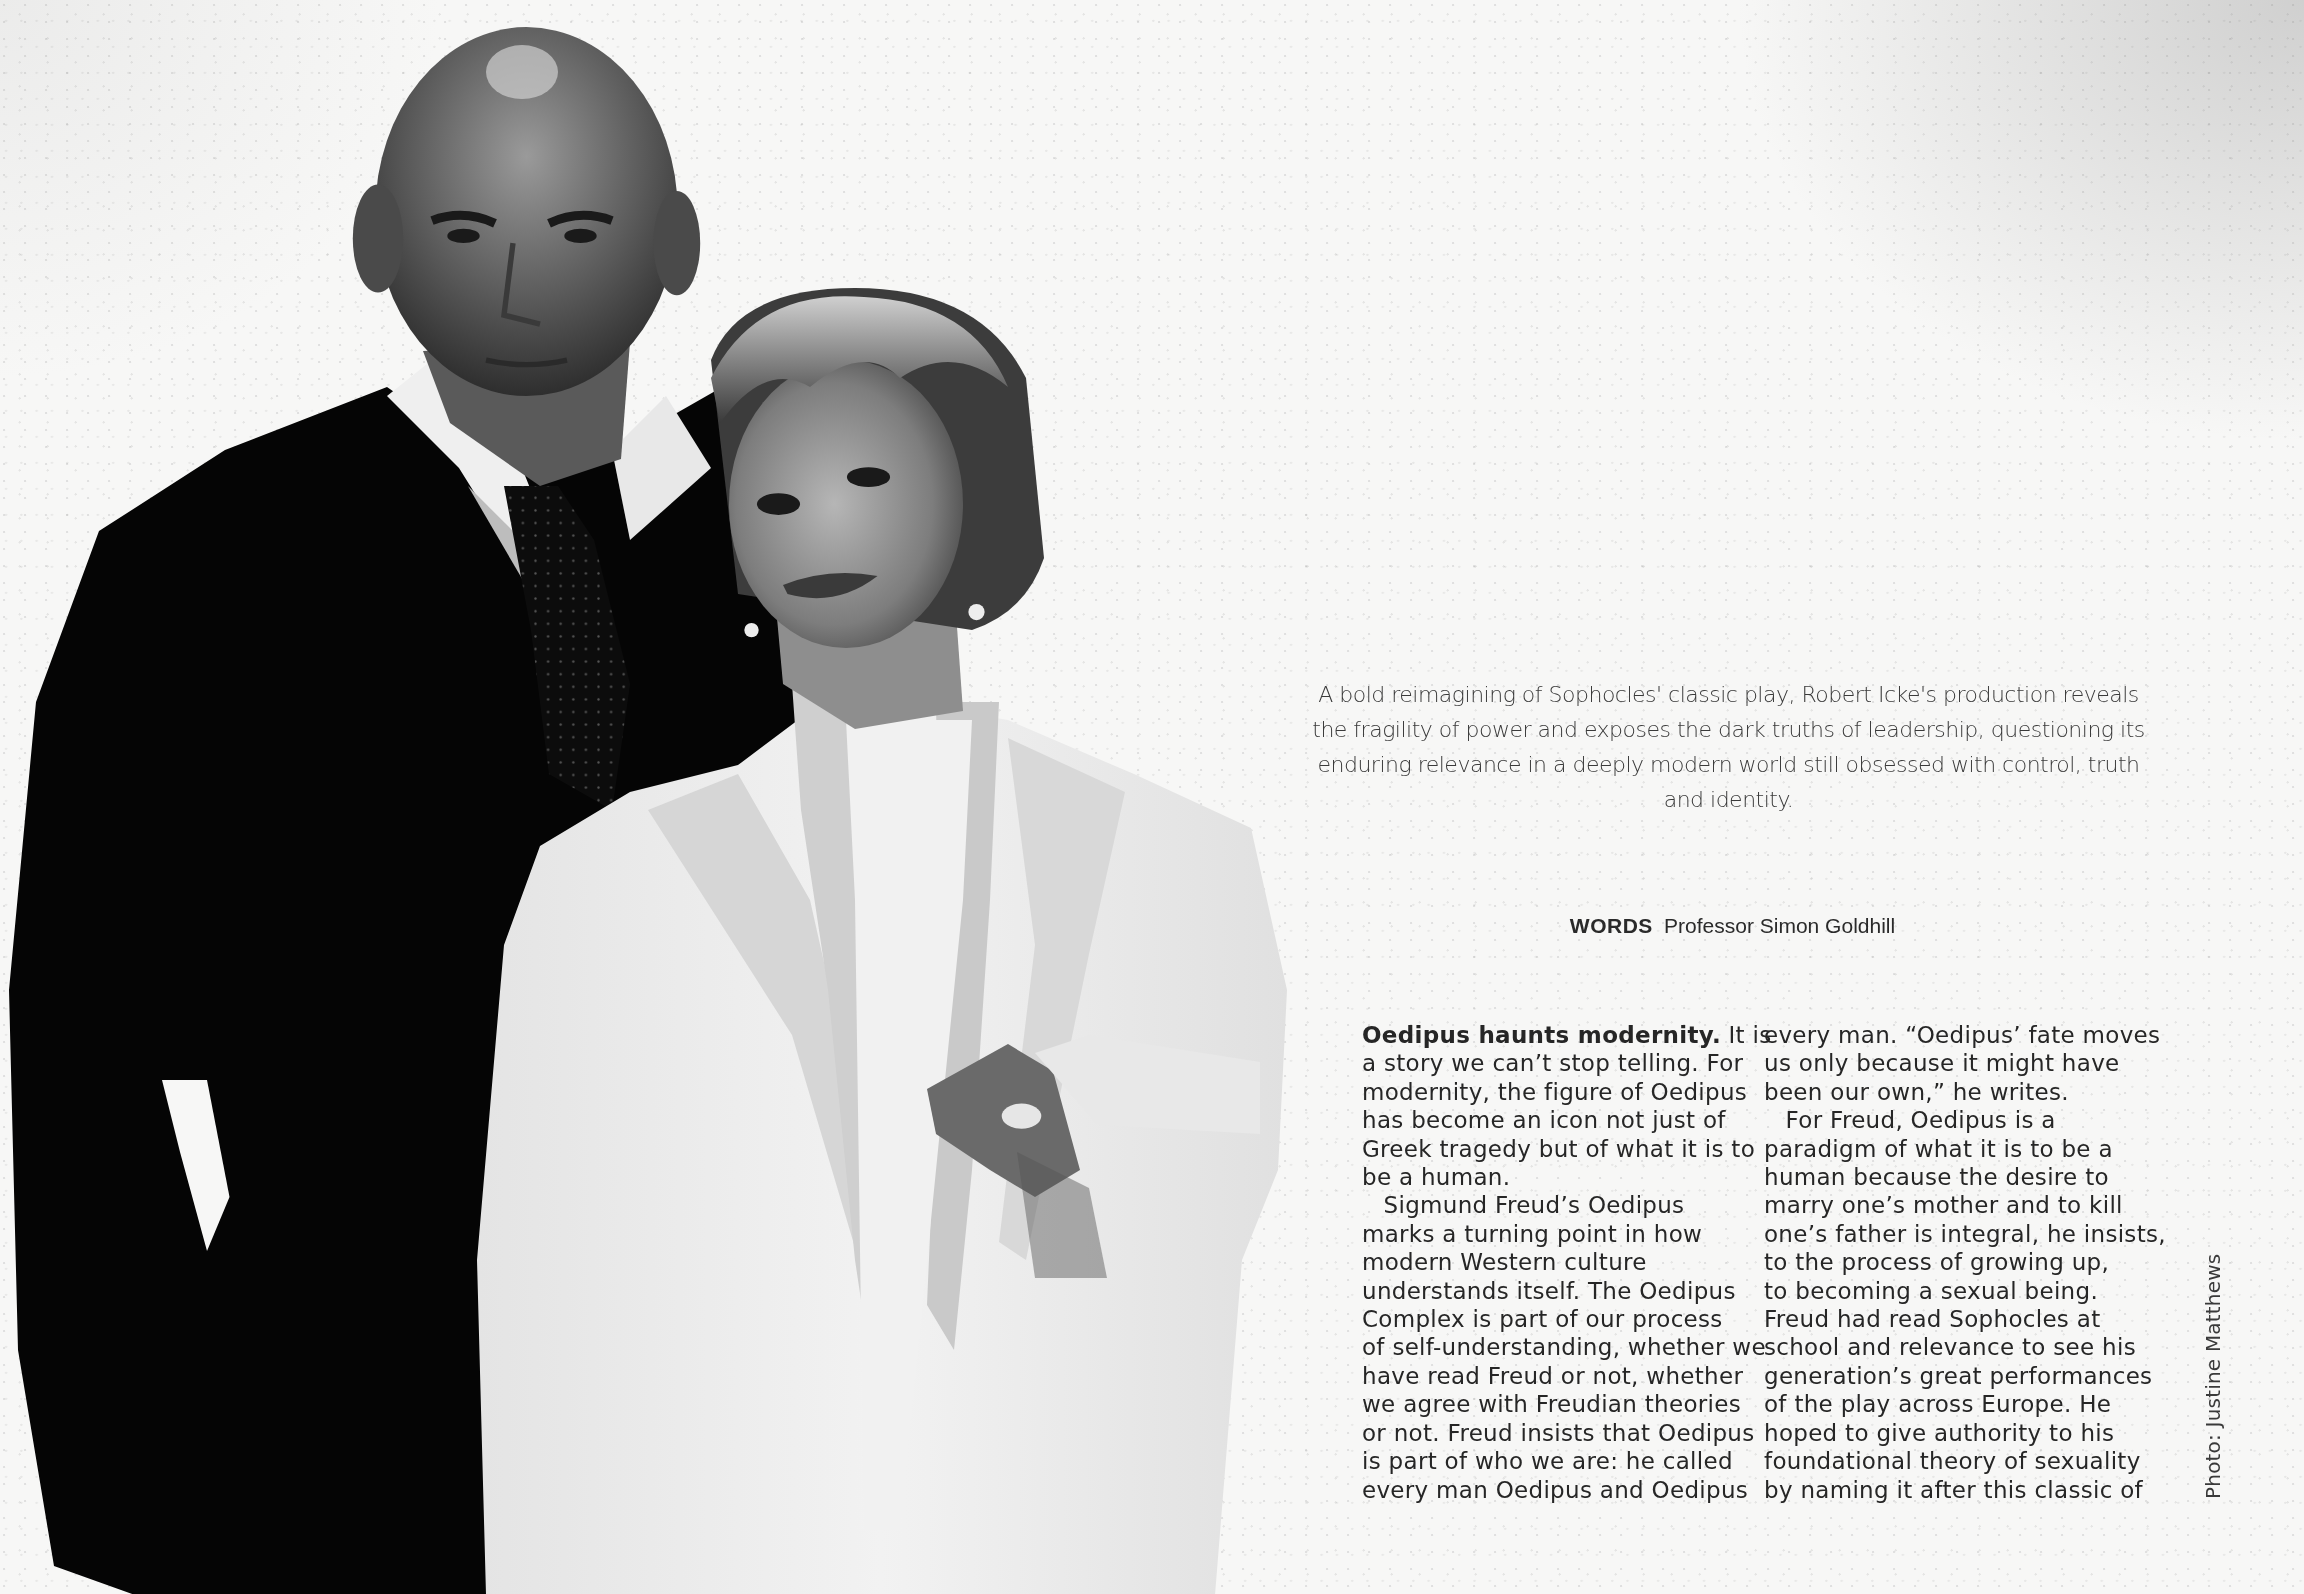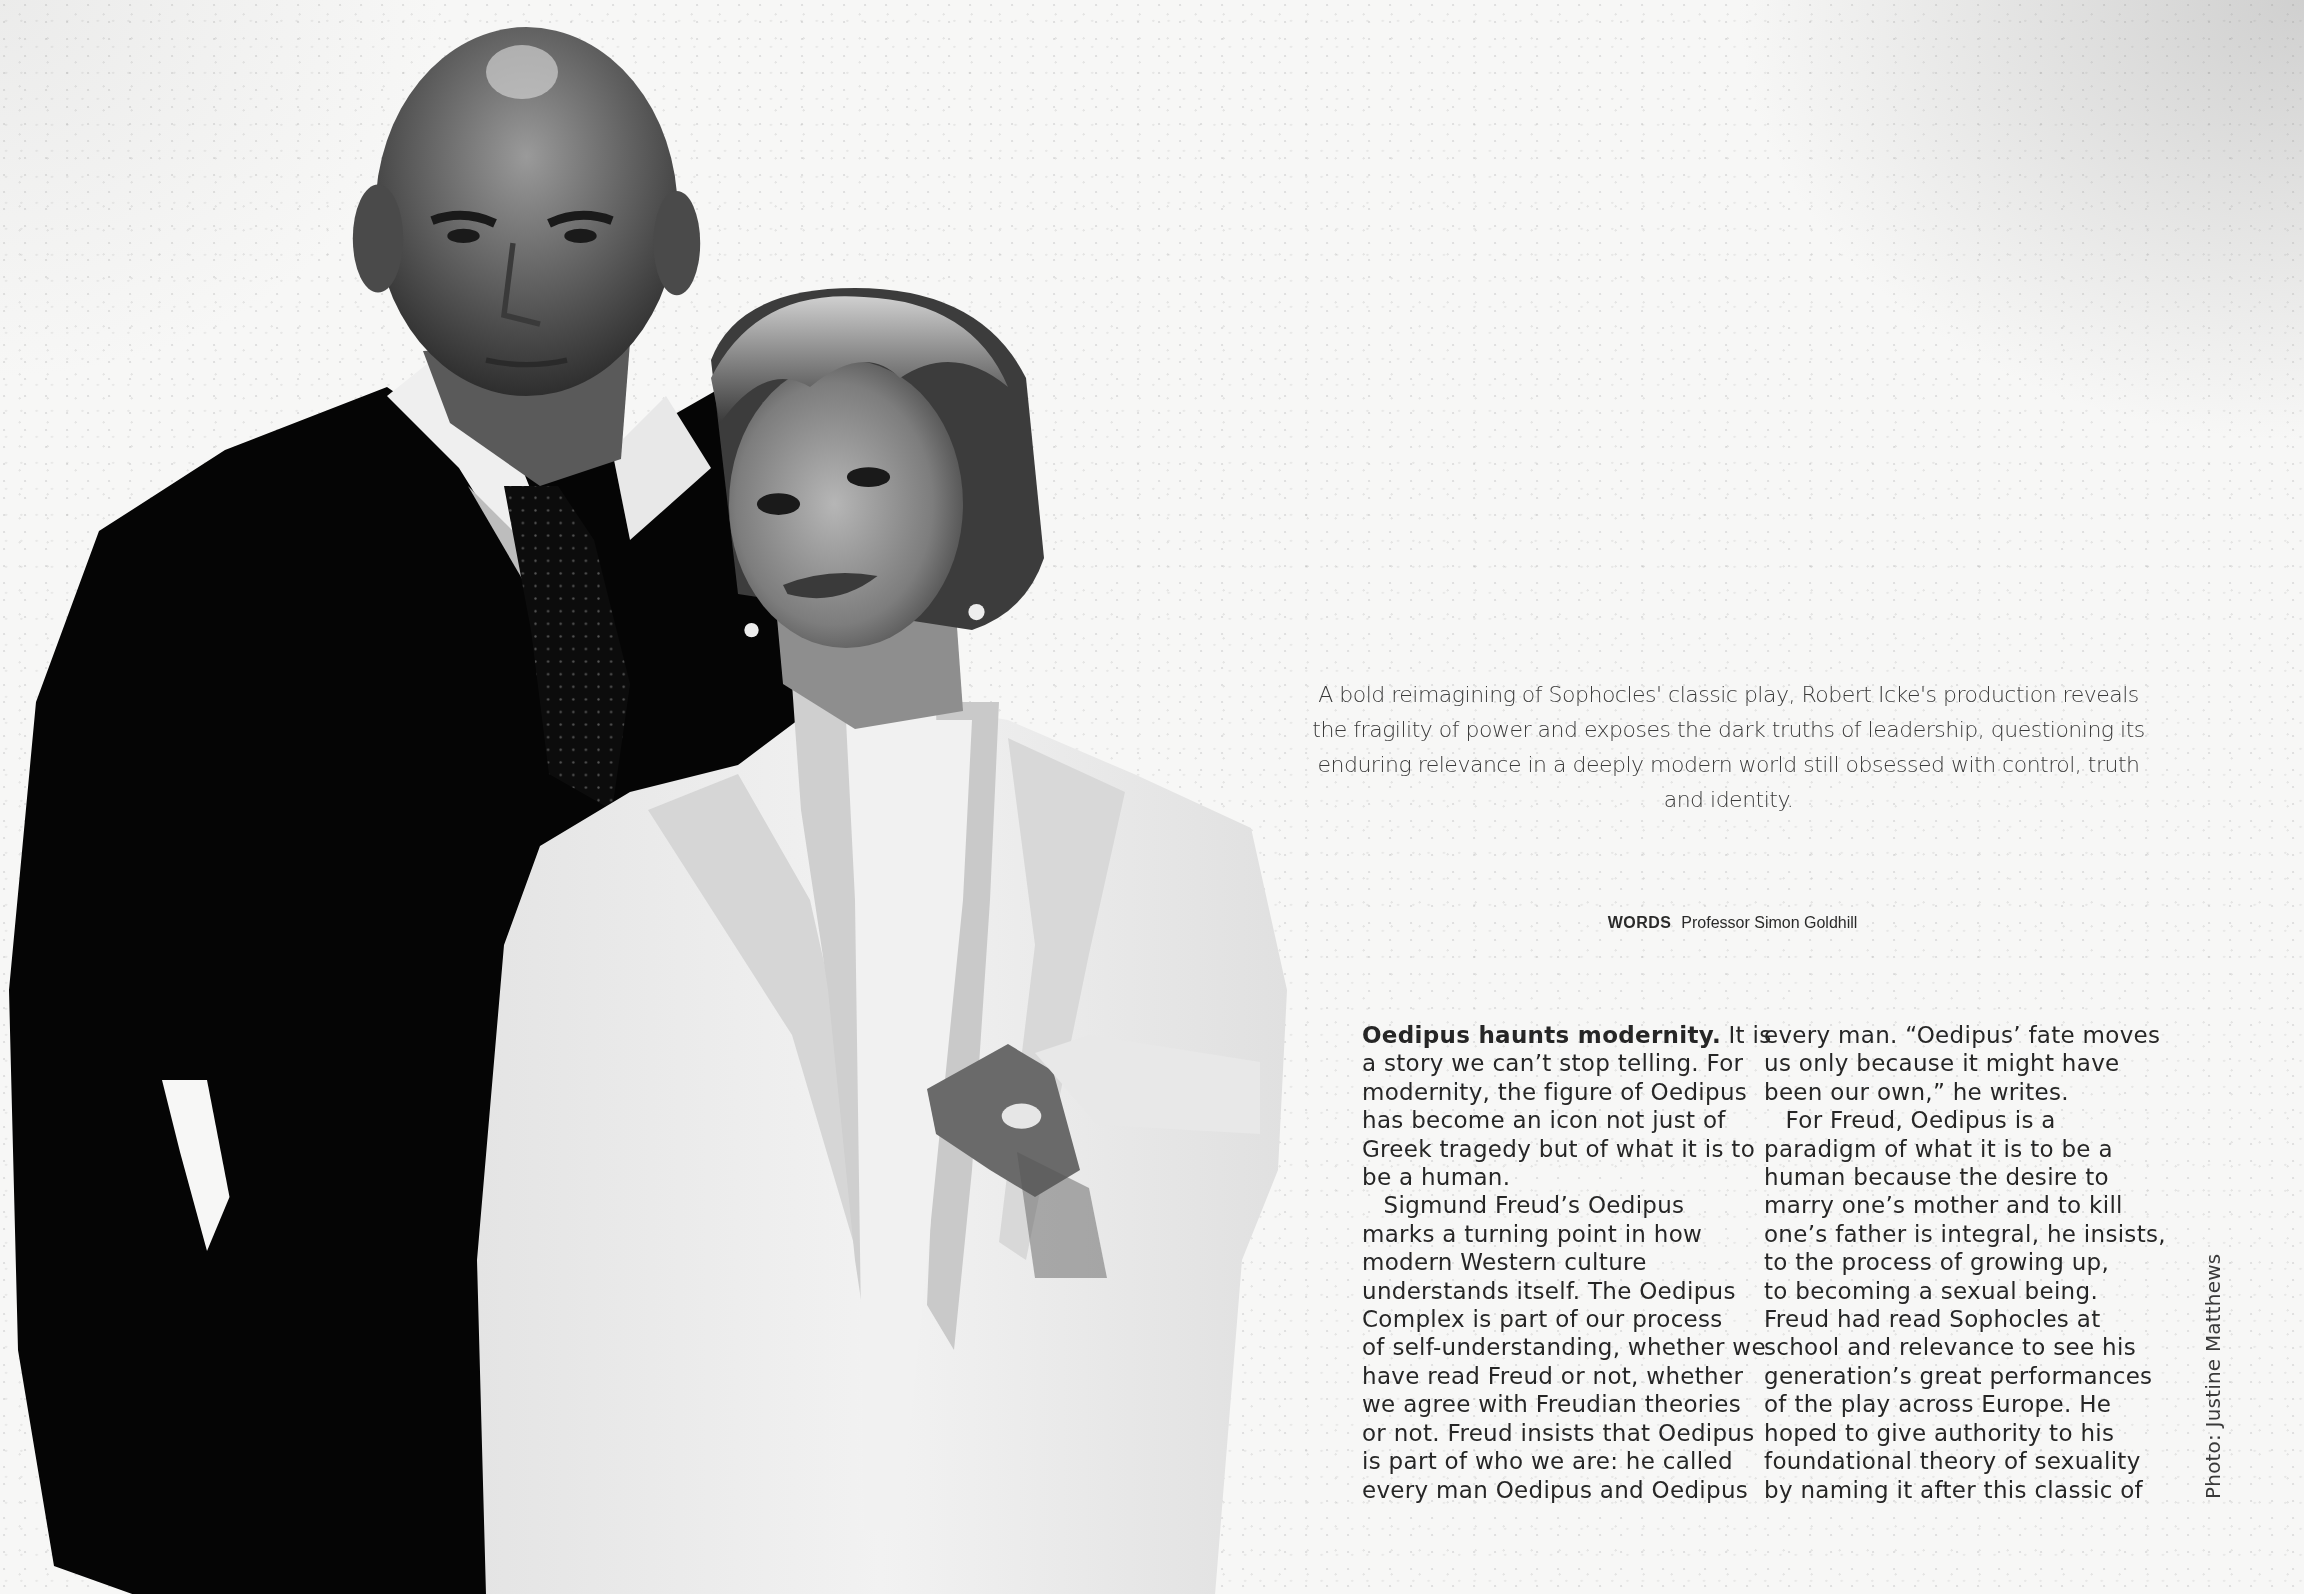--- a/index.html
+++ b/index.html
@@ -55,21 +55,21 @@
       font-size: 22px;
       line-height: 35px;
       color: #3a3a3a;
       text-align: center;
       letter-spacing: -0.5px;
     }
     .byline {
       position: absolute; left: 1440px; top: 914px; width: 585px;
       text-align: center;
       font-family: "Liberation Sans", sans-serif;
-      font-size: 16px;
+      font-size: 21px;
       color: #2a2a2a;
     }
     .byline .label { font-weight: 700; letter-spacing: 0.5px; margin-right: 5.4px; }
 
     
     .col {
       position: absolute; top: 1021px; width: 360px;
       font-family: "DejaVu Sans", sans-serif;
       font-size: 23px;
       line-height: 28.4px;

